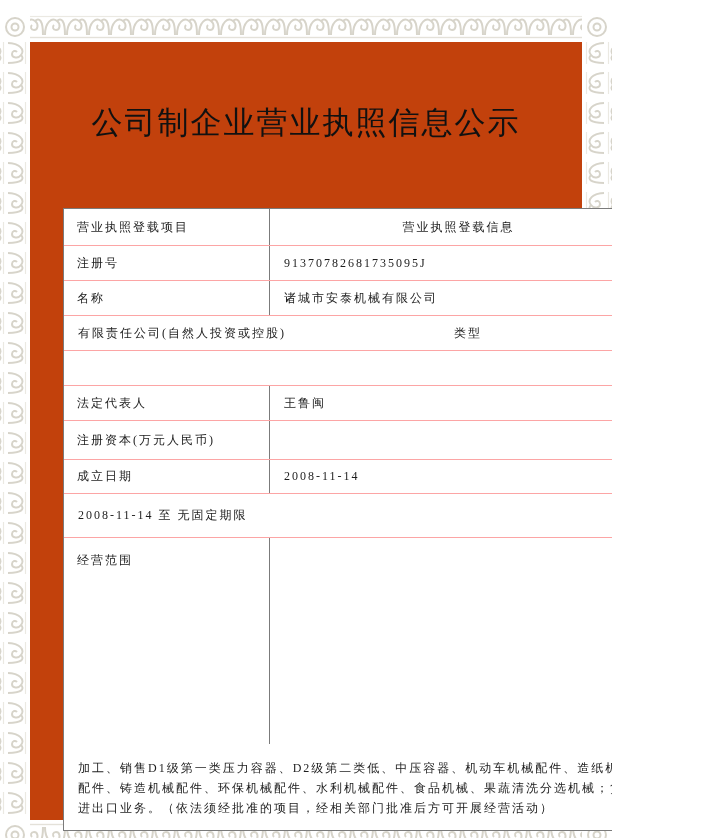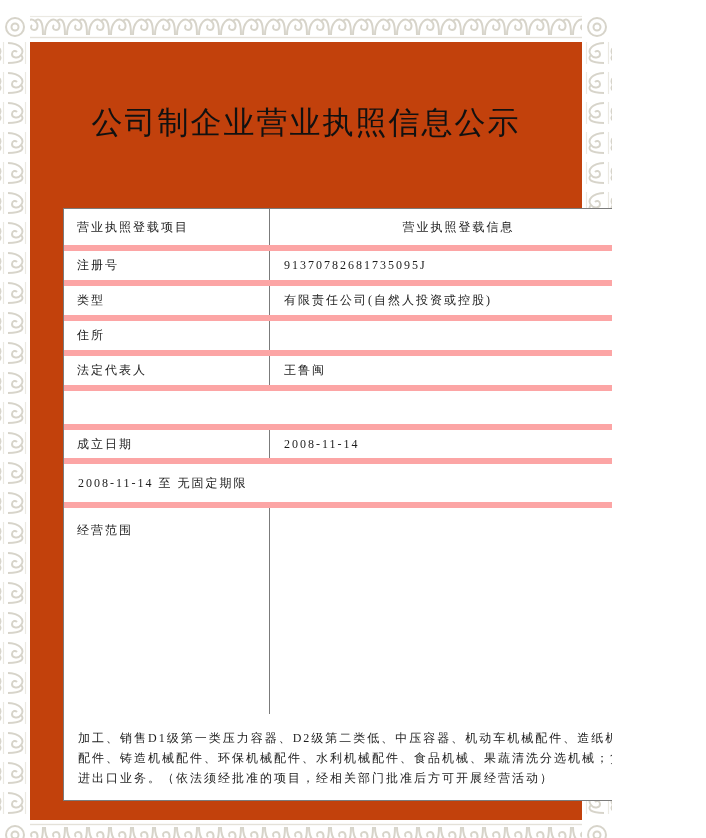--- a/index.html
+++ b/index.html
@@ -35,21 +35,21 @@
   }
   
   .license-table{
     position:absolute;left:63px;top:196px;width:585px;
     border:1px solid #7b7b7b;
     box-sizing:border-box;
     background:#fff;
     font-size:12px;
   }
   .t-row{display:flex;box-sizing:border-box;}
-  .t-row + .t-row{border-top:6px solid #fca5a5;}
+  .t-row + .t-row{border-top:1px solid #fca5a5;}
   .r0{height:36px;}
   .r1,.r2,.r3,.r4,.r5{height:35px;}
   .r6{height:39px;}
   .r7{height:34px;}
   .r8{height:44px;}
   .r9{min-height:213px;flex-direction:column;}
   .cell{display:flex;align-items:center;box-sizing:border-box;letter-spacing:2px;}
   .cell.label{
     width:206px;flex:0 0 206px;
     border-right:1px solid #7b7b7b;
@@ -138,36 +138,40 @@
     <div class="t-row r0">
       <div class="cell label">营业执照登载项目</div>
       <div class="cell value center">营业执照登载信息</div>
     </div>
 
     <div class="t-row r1">
       <div class="cell label">注册号</div>
       <div class="cell value">91370782681735095J</div>
     </div>
 
+    <div class="t-row r2">
+      <div class="cell label">名称</div>
+      <div class="cell value">诸城市安泰机械有限公司</div>
+    </div>
 
     <div class="t-row r3">
+      <div class="cell value">有限责任公司(自然人投资或控股)</div>
       <div class="cell label">类型</div>
-      <div class="cell value">有限责任公司(自然人投资或控股)</div>
     </div>
 
     <div class="t-row r4">
-      <div class="cell label">住所</div>
     </div>
 
     <div class="t-row r5">
       <div class="cell label">法定代表人</div>
       <div class="cell value">王鲁闽</div>
     </div>
 
     <div class="t-row r6">
+      <div class="cell label">注册资本(万元人民币)</div>
     </div>
 
     <div class="t-row r7">
       <div class="cell label">成立日期</div>
       <div class="cell value">2008-11-14</div>
     </div>
 
     <div class="t-row r8">
       <div class="cell value">2008-11-14 至 无固定期限</div>
     </div>

